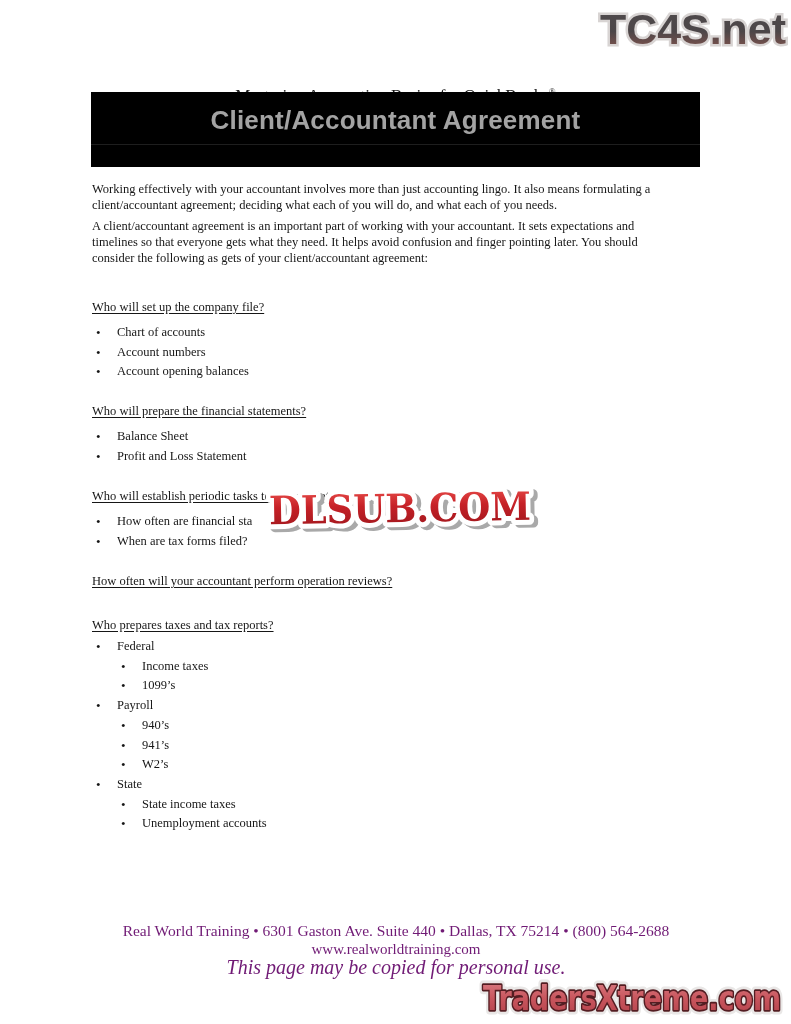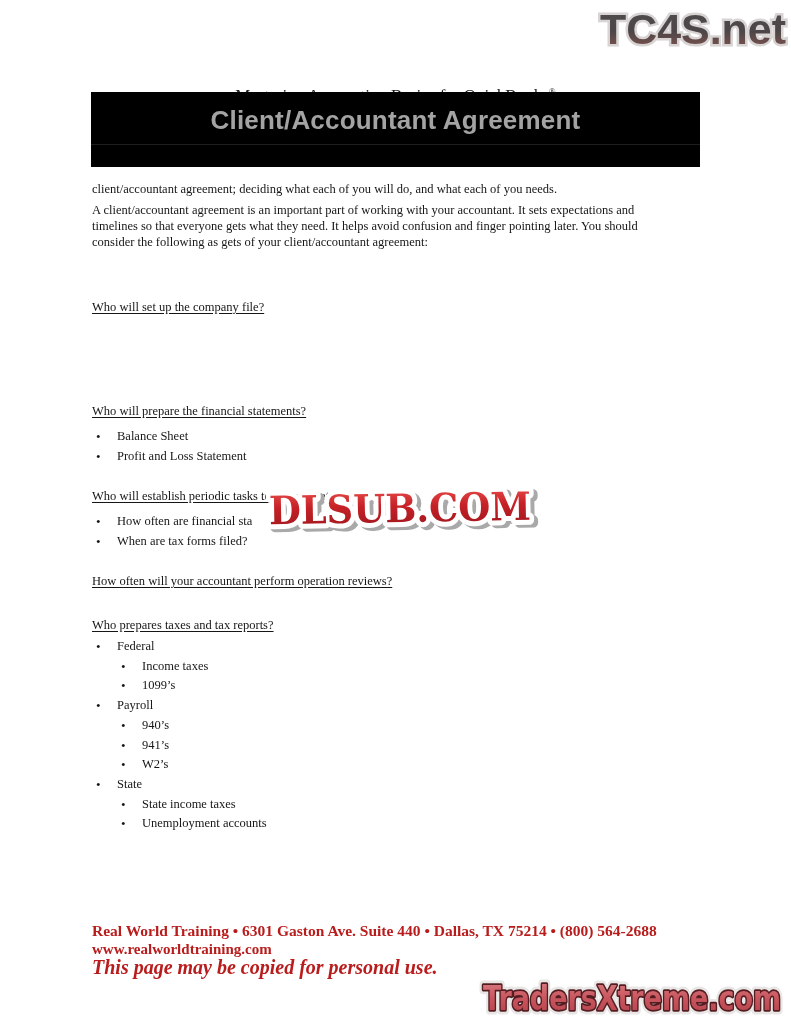--- a/index.html
+++ b/index.html
@@ -86,23 +86,22 @@
     position: absolute;
     font-size: 13px;
   }
   .bullets li.lv1::before { left: 4px; }
   .bullets li.lv2::before { left: 29px; }
 
   
   .footer {
     position: absolute;
     top: 921px; left: 92px; width: 608px;
-    text-align: left;
-    color: #b91c1c;
-    font-weight: bold;
+    text-align: center;
+    color: #701a75;
   }
   .footer-line1 { font-size: 15.5px; line-height: 19px; }
   .footer-line2 { font-size: 15px;   line-height: 18.5px; }
   .footer-line3 { font-size: 20px;   line-height: 17.5px; font-style: italic; }
 
   
   .wm-tc4s { position: absolute; top: 3px; right: 0; }
   .tc4s-glow {
     font-family: "Liberation Sans", sans-serif;
     font-weight: bold; font-size: 43px;
@@ -166,31 +165,37 @@
     <text class="tc4s-fill" x="98" y="41" text-anchor="middle" textLength="186" lengthAdjust="spacingAndGlyphs" fill="url(#g-tc4s)">TC4S.net</text>
   </svg>
 
   <div class="banner">
     <div class="banner-title">Client/Accountant Agreement</div>
     <div class="banner-line"></div>
   </div>
 
   <div class="paragraphs">
     <p>
+      <span class="pline">Working effectively with your accountant involves more than just accounting lingo. It also means formulating a</span>
       <span class="pline">client/accountant agreement; deciding what each of you will do, and what each of you needs.</span>
     </p>
     <p>
       <span class="pline">A client/accountant agreement is an important part of working with your accountant. It sets expectations and</span>
       <span class="pline">timelines so that everyone gets what they need. It helps avoid confusion and finger pointing later. You should</span>
       <span class="pline">consider the following as gets of your client/accountant agreement:</span>
     </p>
   </div>
 
   <div class="section" style="top:299px">
     <div class="sec-heading">Who will set up the company file?</div>
+    <ul class="bullets">
+      <li class="lv1"><span>Chart of accounts</span></li>
+      <li class="lv1"><span>Account numbers</span></li>
+      <li class="lv1"><span>Account opening balances</span></li>
+    </ul>
   </div>
 
   <div class="section" style="top:403px">
     <div class="sec-heading">Who will prepare the financial statements?</div>
     <ul class="bullets">
       <li class="lv1"><span>Balance Sheet</span></li>
       <li class="lv1"><span>Profit and Loss Statement</span></li>
     </ul>
   </div>
 

